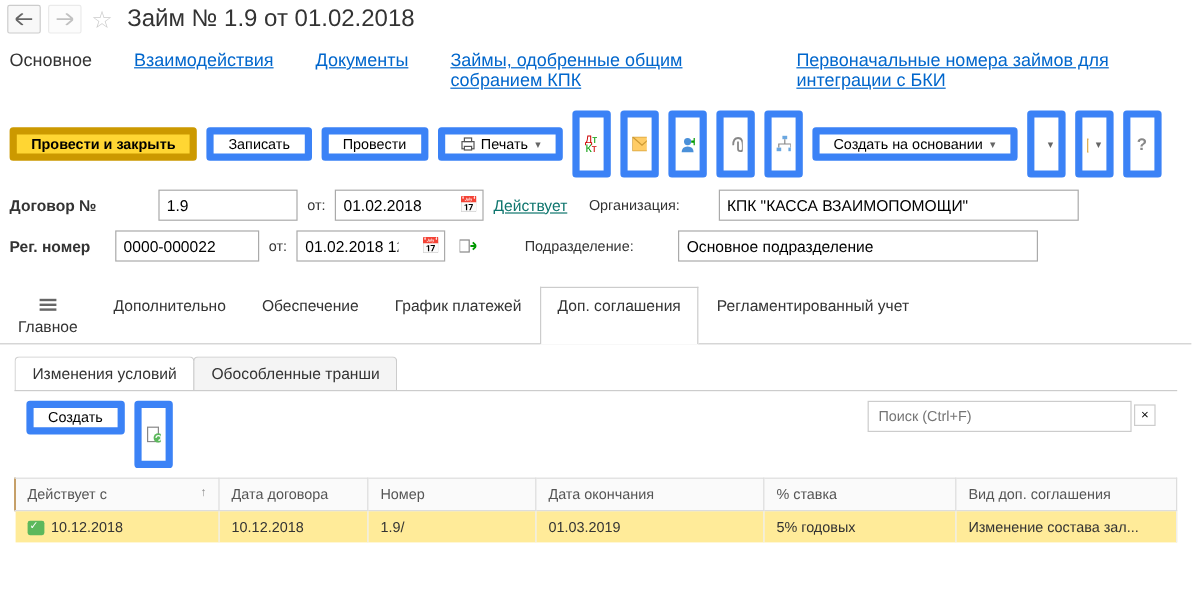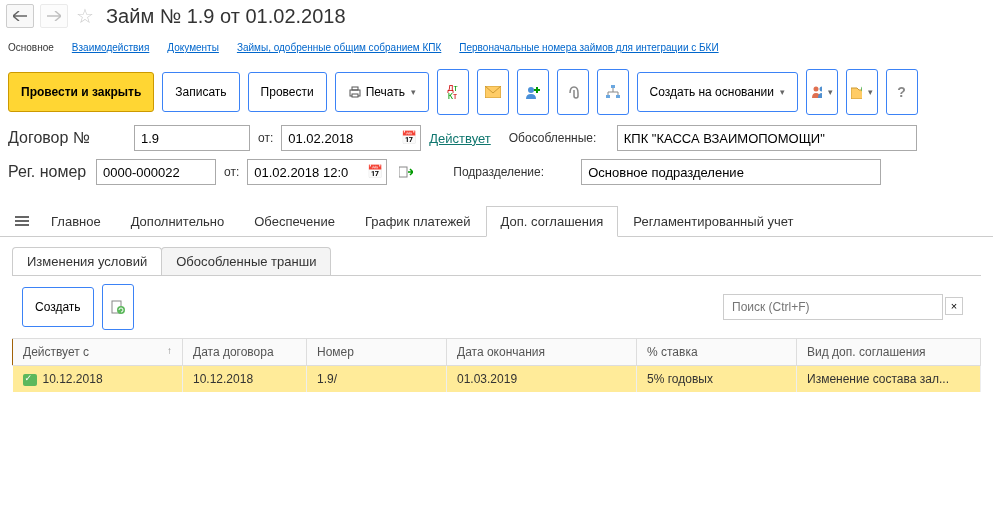--- a/index.html
+++ b/index.html
@@ -4,56 +4,56 @@
 <style>
 * { box-sizing: border-box; margin: 0; padding: 0; }
 body { font-family: Arial, sans-serif; font-size: 12px; color: #333; background: #fff; }
 
 .title-bar { display: flex; align-items: center; padding: 4px 6px; gap: 6px; }
 .nav-btn { width: 28px; height: 24px; border: 1px solid #ccc; background: #f8f8f8; display: flex; align-items: center; justify-content: center; cursor: pointer; border-radius: 2px; }
 .nav-btn.disabled { opacity: 0.4; }
 .star-icon { width: 22px; height: 22px; display: flex; align-items: center; justify-content: center; color: #ccc; font-size: 20px; }
 .page-title { font-size: 20px; font-weight: normal; margin-left: 4px; }
 
-.nav-links { display: flex; gap: 18px; padding: 10px 8px; font-size: 10px; }
+.nav-links { display: flex; gap: 35px; padding: 10px 8px; font-size: 15px; justify-content: flex-end; }
 .nav-links a { color: #0066cc; text-decoration: underline; cursor: pointer; }
 .nav-links a.active { color: #333; text-decoration: none; }
 
 .toolbar { display: flex; align-items: center; gap: 8px; padding: 6px 8px; flex-wrap: wrap; }
-.btn { border: 1px solid #3b82f6; background: #fff; padding: 5px 12px; font-size: 12px; border-radius: 3px; cursor: pointer; display: flex; align-items: center; gap: 4px; height: 40px; }
+.btn { border: 6px solid #3b82f6; background: #fff; padding: 5px 12px; font-size: 12px; border-radius: 3px; cursor: pointer; display: flex; align-items: center; gap: 4px; height: 28px; }
 .btn-yellow { background: #ffd633; border-color: #cc9900; font-weight: bold; }
 .btn-icon { width: 32px; justify-content: center; padding: 22px 4px; }
 .btn.dropdown::after { content: "▾"; font-size: 9px; margin-left: 2px; color: #666; }
 
 .form-area { padding: 4px 8px; }
 .form-row { display: flex; align-items: center; gap: 8px; margin-bottom: 8px; }
-.form-label { min-width: 80px; font-size: 16px; }
+.form-label { min-width: 80px; font-size: 13px; font-weight: bold; }
 .input-wrap { position: relative; display: inline-block; }
 .text-input { border: 1px solid #aaa; padding: 4px 6px; font-size: 13px; height: 26px; background: #fff; }
-.date-input { width: 140px; padding-right: 38px; }
+.date-input { width: 124px; padding-right: 38px; }
 .date-btn { position: absolute; right: 2px; top: 2px; width: 20px; height: 20px; border: none; background: none; cursor: pointer; font-size: 13px; color: #666; }
 .select-wrap { position: relative; display: inline-block; }
 .select-input { width: 330px; padding-right: 44px; }
 .sel-btn { position: absolute; top: 2px; width: 18px; height: 20px; border: none; background: none; cursor: pointer; font-size: 10px; color: #333; }
 .link-action { color: #0f766e; text-decoration: underline; cursor: pointer; font-size: 13px; }
 .small-icon-btn { width: 22px; height: 22px; border: none; background: none; cursor: pointer; display: inline-flex; align-items: center; justify-content: center; }
 
 .tabs { display: flex; border-bottom: 1px solid #ccc; margin-top: 8px; }
 .tab { padding: 7px 14px; border: 1px solid transparent; border-bottom: none; font-size: 13px; cursor: pointer; position: relative; top: 1px; }
 .tab.active { border-color: #ccc; background: #fff; border-bottom: 1px solid #fff; }
-.tab.main-tab { display: flex; align-items: flex-start; gap: 22px; }
+.tab.main-tab { display: flex; align-items: center; gap: 4px; flex-direction: column; }
 .hamburger { display: inline-block; width: 14px; }
 .hamburger span { display: block; height: 2px; background: #666; margin: 2px 0; }
 
 .subtabs { display: flex; margin: 10px 12px 0; }
 .subtab { padding: 6px 14px; border: 1px solid #ccc; border-bottom: none; font-size: 13px; cursor: pointer; background: #f4f4f4; position: relative; border-radius: 4px 4px 0 0; margin-right: -1px; }
 .subtab.active { background: #fff; z-index: 2; }
 .subtab-border { border-top: 1px solid #ccc; margin-top: -1px; }
 
-.sub-toolbar { display: flex; align-items: center; gap: 8px; padding: 8px 10px; }
+.sub-toolbar { display: flex; gap: 8px; padding: 8px 10px; }
 .spacer { flex: 1; }
 .search-wrap { position: relative; }
 .search-input { border: 1px solid #ccc; padding: 4px 8px; width: 220px; height: 26px; font-size: 12px; background: #fff; color: #999; }
 .search-clear { position: absolute; right: -20px; top: 3px; width: 18px; height: 18px; border: 1px solid #ccc; background: #fff; cursor: pointer; font-size: 11px; display: flex; align-items: center; justify-content: center; }
 
 .grid { width: 100%; border-collapse: collapse; }
 .grid th { text-align: left; font-weight: normal; padding: 6px 10px; border: 1px solid #ddd; border-left: none; background: #fafafa; font-size: 12px; color: #555; }
 .grid th:first-child { border-left: 1px solid #a16207; }
 .grid td { padding: 6px 10px; border-right: 1px solid #eee; font-size: 12px; }
 .grid tr.selected td { background: #ffeb99; }
@@ -156,21 +156,21 @@
 <div class="form-area">
   <div class="form-row">
     <span class="form-label">Договор №</span>
     <input class="text-input" style="width: 116px; margin-left: 36px;" value="1.9">
     <span>от:</span>
     <div class="input-wrap">
       <input class="text-input date-input" value="01.02.2018" style="">
       <button class="date-btn"><span>📅</span></button>
     </div>
     <a class="link-action">Действует</a>
-    <span style="margin-left:10px;min-width:100px">Обособленные:</span>
+    <span style="margin-left:10px;min-width:100px">Организация:</span>
     <input class="text-input" style="width: 300px;" value="КПК &quot;КАССА ВЗАИМОПОМОЩИ&quot;">
   </div>
 
   <div class="form-row">
     <span class="form-label">Рег. номер</span>
     <input class="text-input" style="width: 120px;" value="0000-000022">
     <span>от:</span>
     <div class="input-wrap">
       <input class="text-input date-input" value="01.02.2018 12:00:00" style="">
       <button class="date-btn"><span>📅</span></button>

